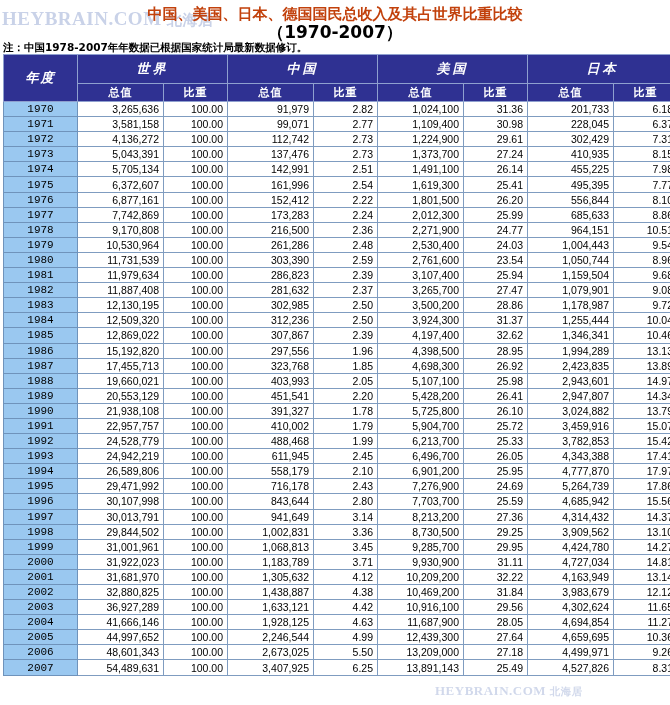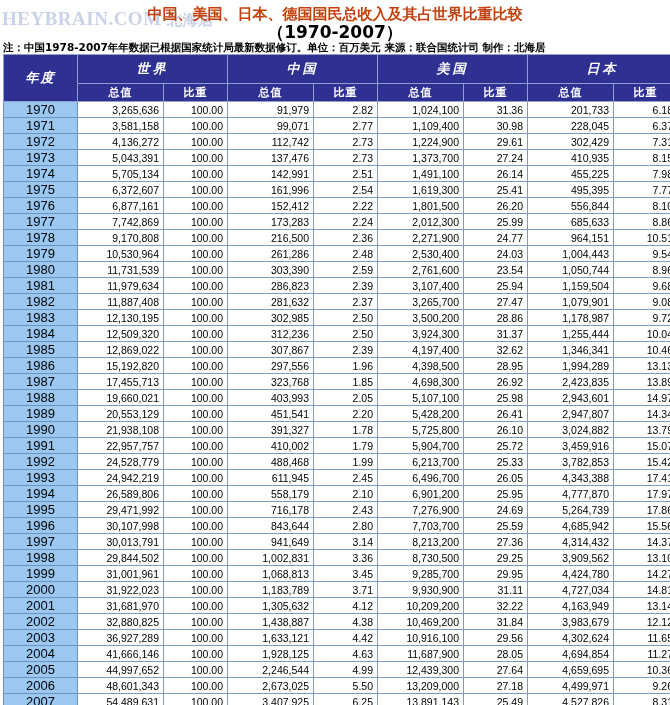--- a/index.html
+++ b/index.html
@@ -117,21 +117,22 @@
     background: #ffffff;
     font-family: "Liberation Sans", sans-serif;
     white-space: nowrap;
     overflow: hidden;
   }
   tbody td.year {
     background: #9ac8f0;
     text-align: center;
     padding: 0;
     border-color: #6f93bb;
-    font-size: 13px;
+    font-size: 11px;
+    font-family: Liberation Mono, monospace;
   }
   tbody tr:nth-child(even) td.year { background: #9ac8f0; }
 </style>
 </head>
 <body>
 
 <div id="page">
 
   <div class="wm wm-top">
     <span>HEYBRAIN.COM</span>
@@ -148,21 +149,20 @@
     <span class="wm-cn">北海居</span>
   </div>
 
   <div class="title-wrap">
     <div class="title-main">中国、美国、日本、德国国民总收入及其占世界比重比较</div>
     <div class="title-sub">（1970-2007）</div>
   </div>
 
   <div class="note-row">
     <div class="note-left">注：中国1978-2007年年数据已根据国家统计局最新数据修订。</div>
-    <div class="note-right">单位：百万美元 来源：联合国统计司 制作：北海居</div>
   </div>
 
   <div class="tbl-wrap">
     <table class="data">
       <colgroup>
         <col class="c-year">
           <col class="c-val">
           <col class="c-pct">
         <col class="c-val">
           <col class="c-pct">

